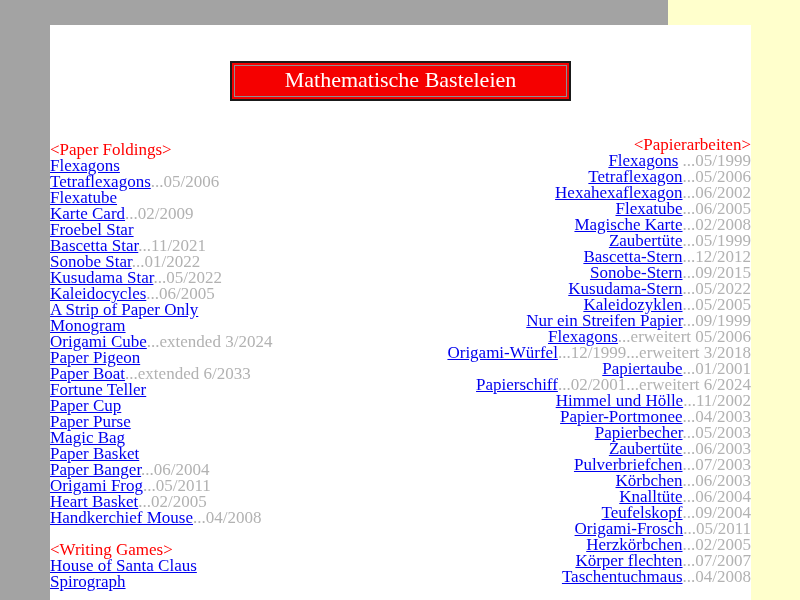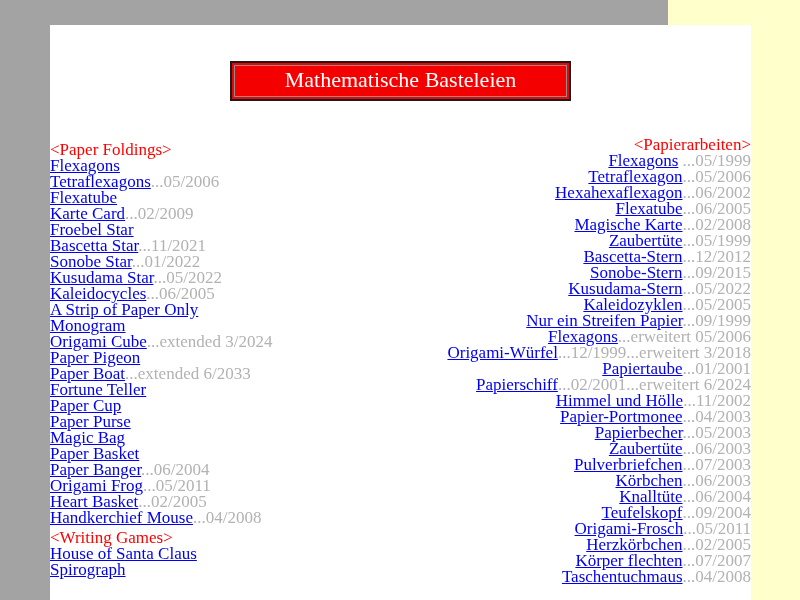--- a/index.html
+++ b/index.html
@@ -43,21 +43,21 @@
     padding: 2px 0 4px;
   }
   .col {
     position: absolute;
     font-size: 17px;
     line-height: 16px;
     white-space: nowrap;
   }
   .col-left  { left: 0px;   top: 117px; width: 393px; }
   .col-right { left: 395px; top: 112px; width: 306px; text-align: right; }
-  .section + .section { margin-top: 4px; }
+  .section + .section { margin-top: 16px; }
   .section-header {
     color: #ff0000;
     height: 16px;
   }
   .link-row { height: 16px; }
   .link {
     color: #0000ee;
     text-decoration: underline;
   }
   .date {

